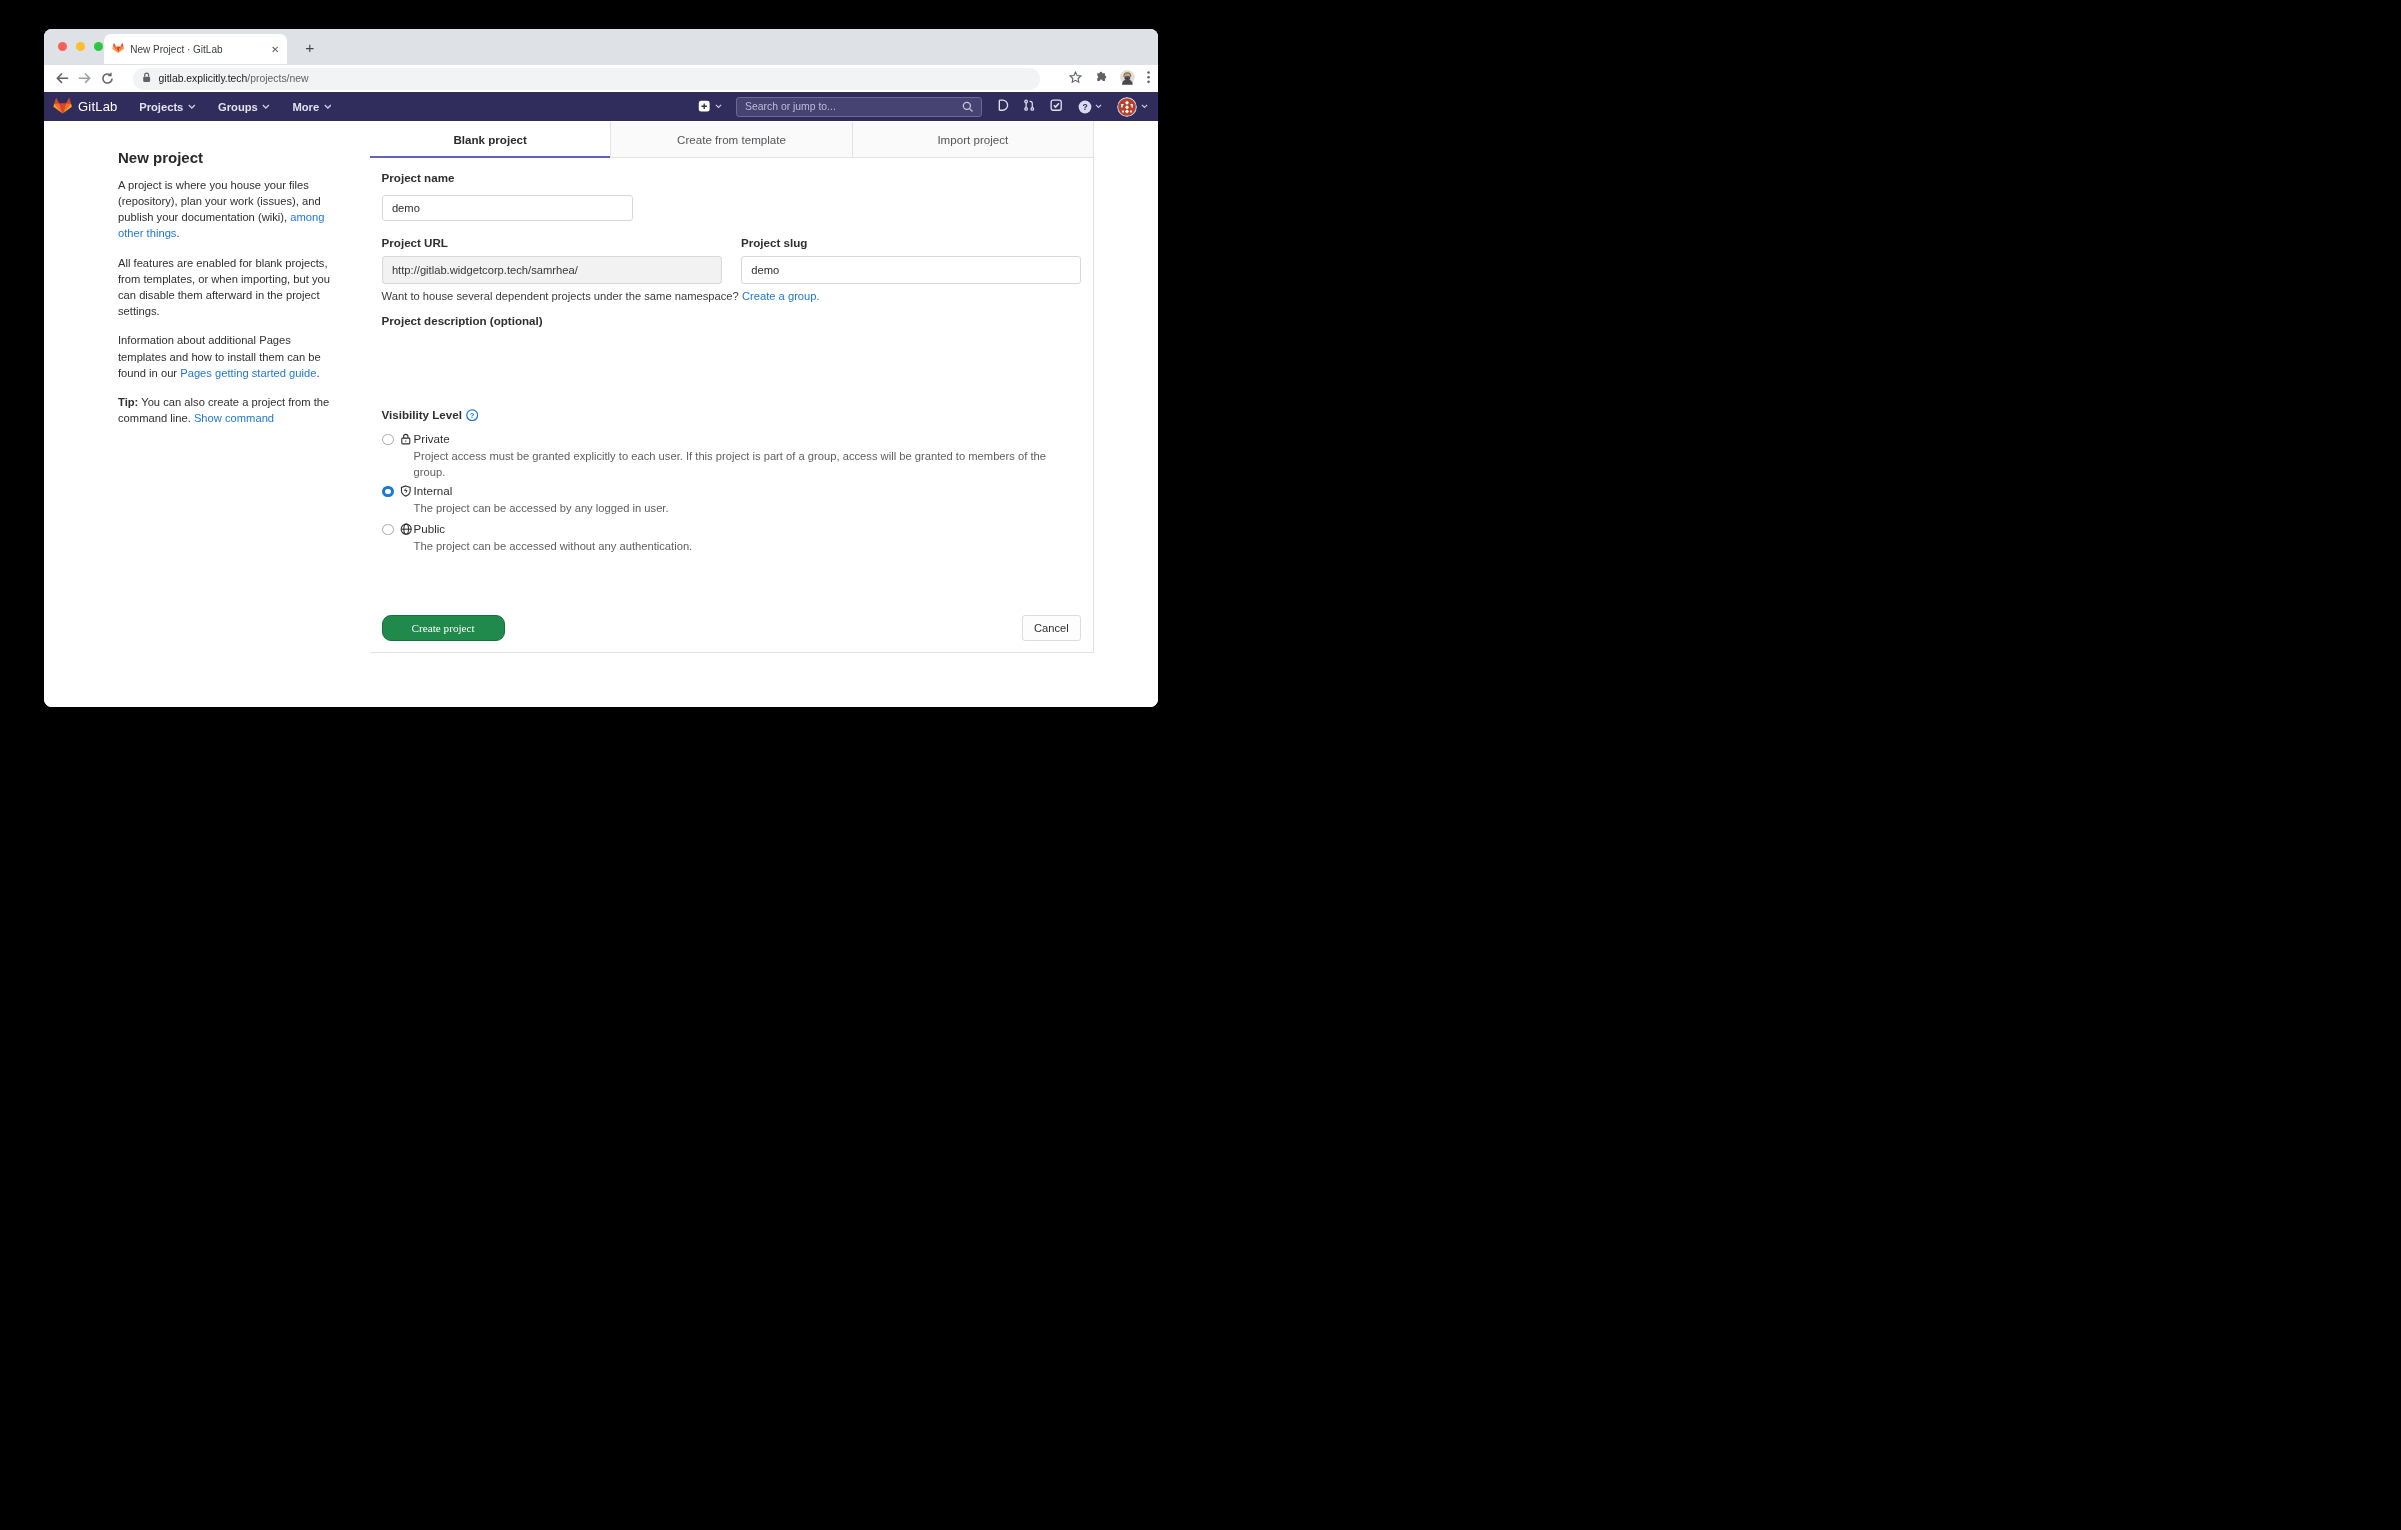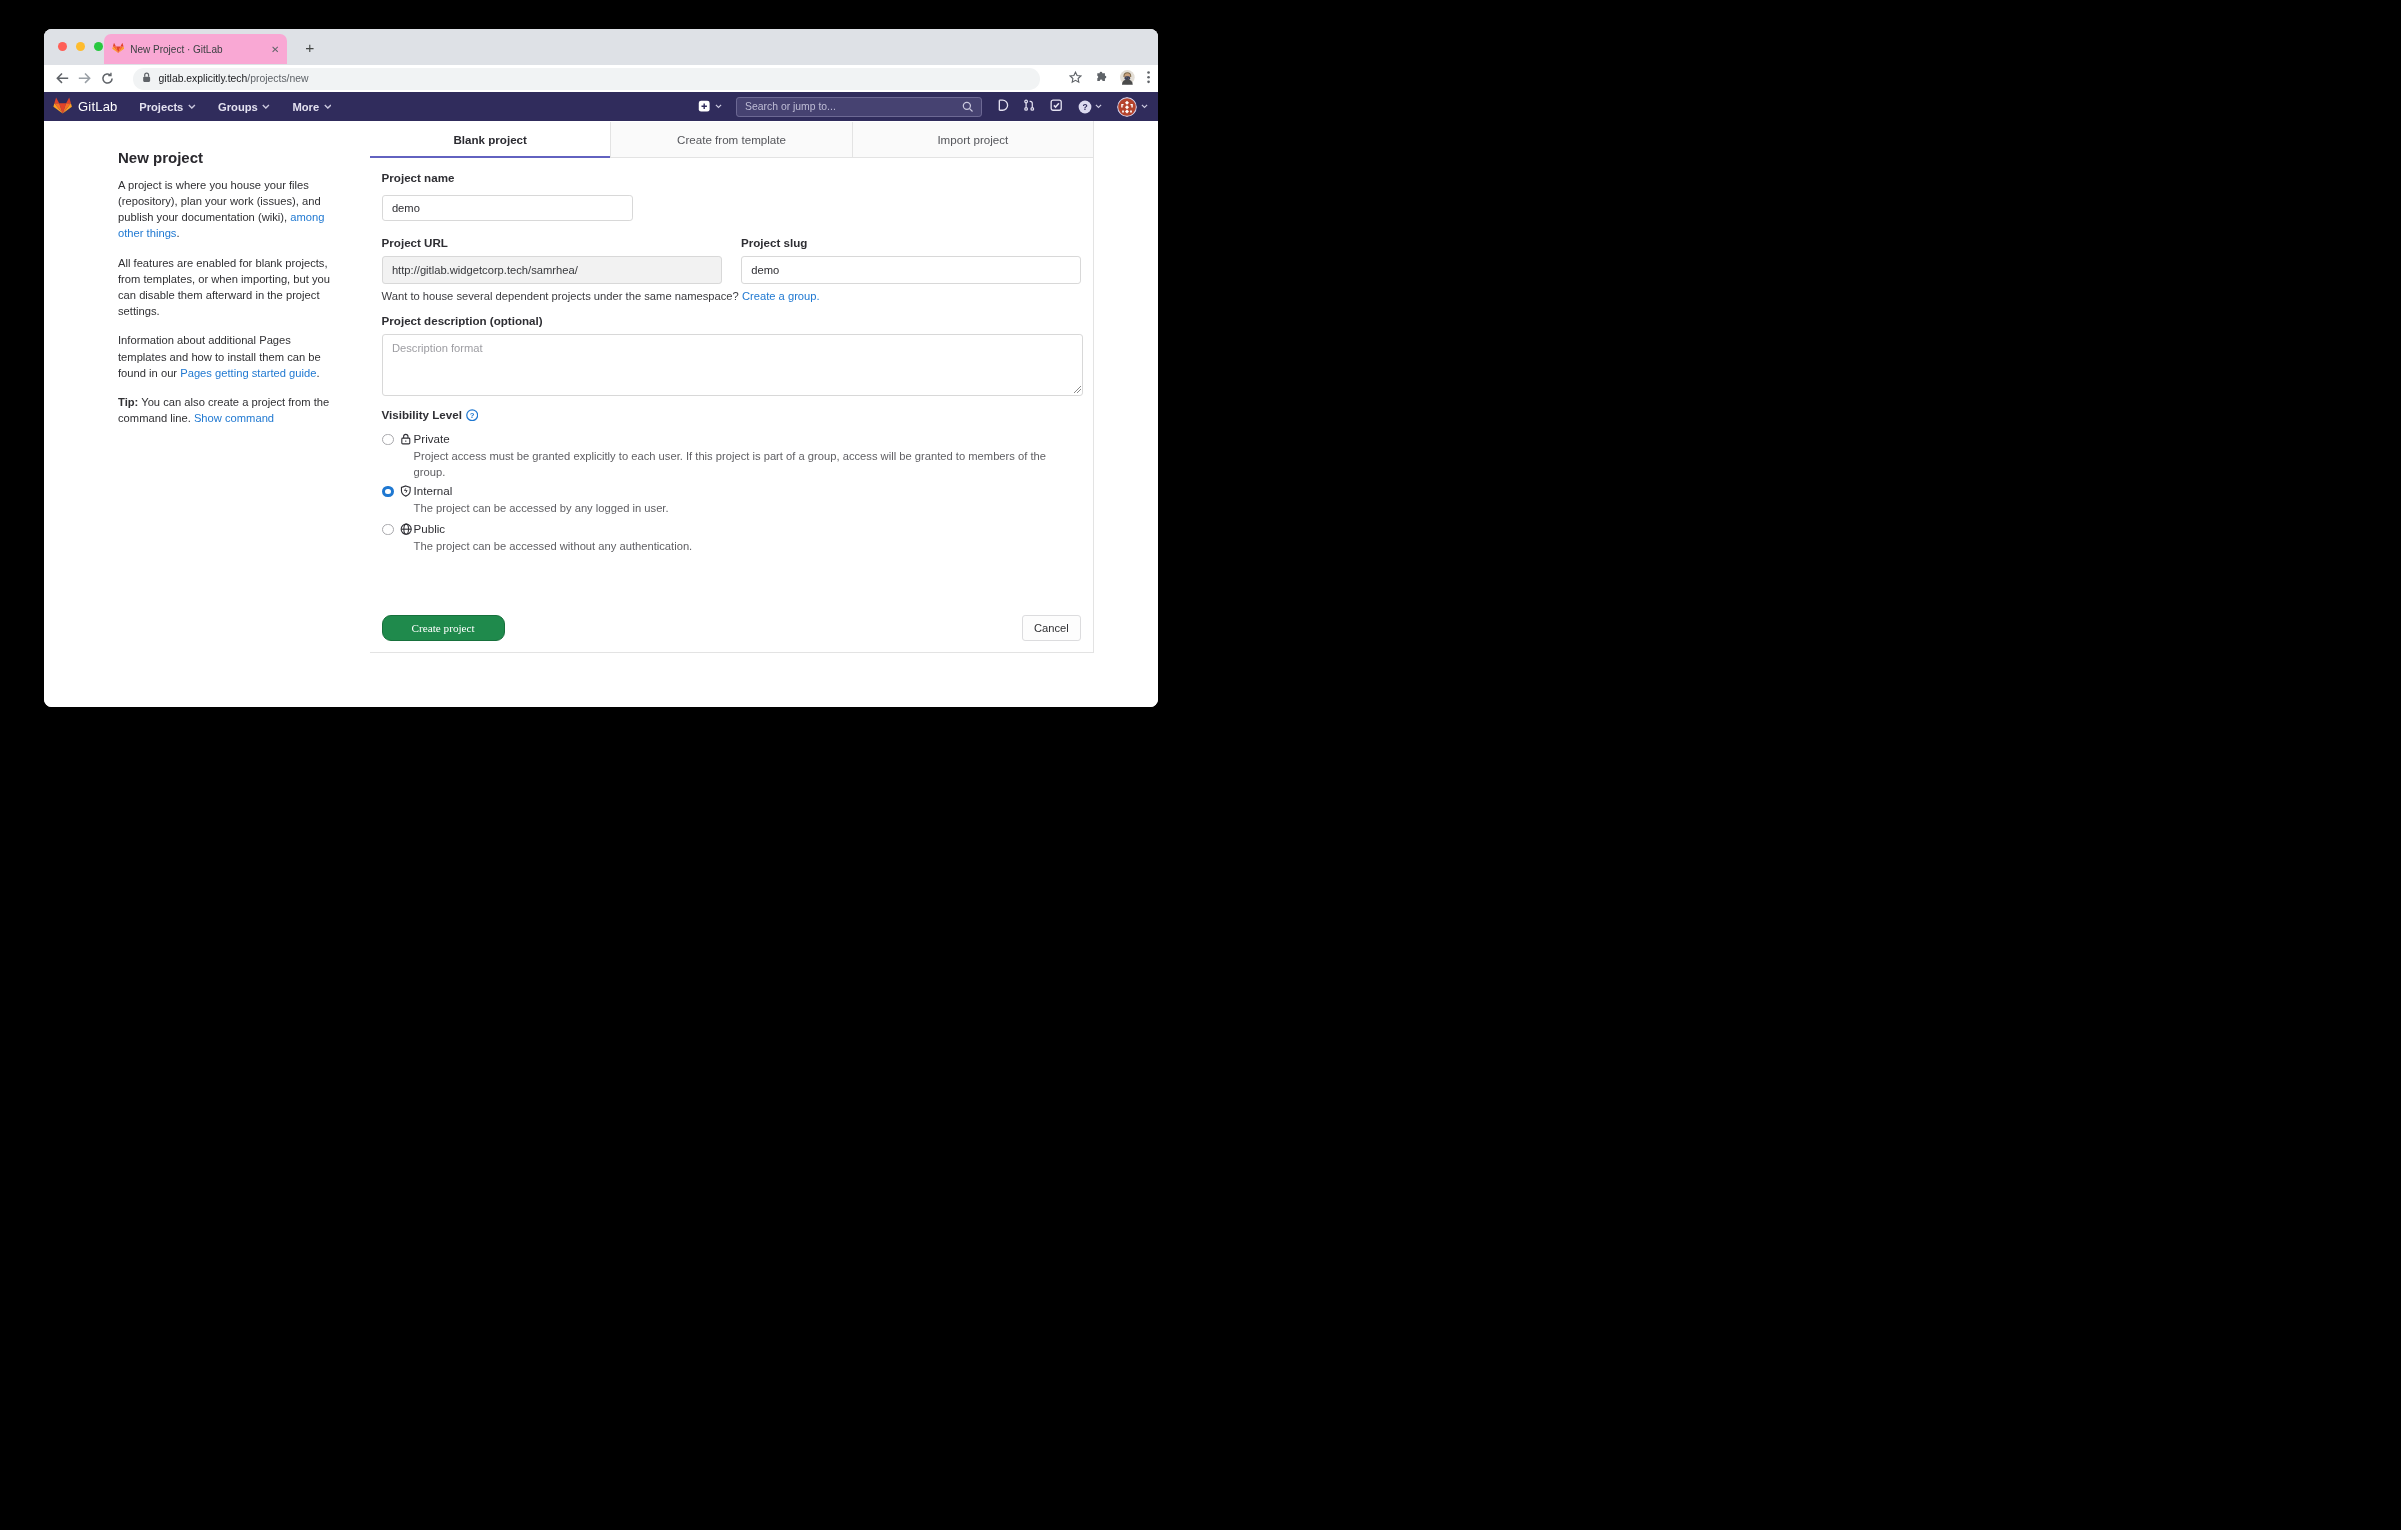--- a/index.html
+++ b/index.html
@@ -6,21 +6,21 @@
   html,body { width:1201px; height:765px; background:#000; overflow:hidden;
     font-family:"Liberation Sans", sans-serif; }
   .window { position:absolute; left:44px; top:29px; width:1114px; height:678px;
     background:#fff; border-radius:7.7px; overflow:hidden; }
 
   
   .tabstrip { position:absolute; left:0; top:0; right:0; height:36px; background:#dee1e6; }
   .lights { position:absolute; left:14px; top:13px; display:flex; gap:8.5px; }
   .light { width:9.3px; height:9.3px; border-radius:50%; }
   .light.r { background:#ff5f57; } .light.y { background:#febc2e; } .light.g { background:#28c840; }
-  .btab { position:absolute; left:60px; top:5.4px; width:183px; height:30px; background:#f9a8d4;
+  .btab { position:absolute; left:60px; top:5.4px; width:183px; height:30px; background:#ffffff;
     border-radius:7px 7px 0 0; display:flex; align-items:center; padding:0 7.7px; gap:6.2px; }
   .btab-title { font-size:10px; color:#3c4043; flex:1; white-space:nowrap; overflow:hidden; }
   .tab-close { color:#5f6368; font-size:10px; cursor:default; }
   .newtab { position:absolute; left:255px; top:8.5px; width:21.7px; height:21.7px; display:flex;
     align-items:center; justify-content:center; color:#444746; font-size:15.5px; font-weight:400; }
   .urlrow { position:absolute; left:0; top:36px; right:0; height:27px; background:#fff;
     display:flex; align-items:center; }
   .navbtn { width:23px; display:flex; justify-content:center; }
   .urlpill { position:absolute; left:89px; top:3.1px; width:907px; height:21.7px; background:#f1f3f4;
     border-radius:10.8px; display:flex; align-items:center; padding:0 9.3px; gap:7px; }
@@ -308,24 +308,20 @@
       </div>
       <div class="fitem" style="top:135px;left:371px;width:340px">
         <input class="tinput" style="height: 28px;" value="demo">
       </div>
 
       <div class="fitem hinttext" style="top:169px">
         <span>Want to house several dependent projects under the same namespace? </span><a class="lnk">Create a group.</a>
       </div>
 
       <div class="fitem" style="top:193px"><span class="flabel">Project description (optional)</span></div>
-      <div class="fitem" style="top:213px;height:62px">
-        <textarea class="desc" placeholder="Description format" style=""></textarea>
-        <span class="grip"></span>
-      </div>
 
       <div class="fitem" style="top:287px">
         <span class="flabel">Visibility Level</span><span class="qicon"><svg width="12.4" height="12.4" viewBox="0 0 16 16">
               <circle cx="8" cy="8" r="7" fill="none" stroke="#1f78d1" stroke-width="1.6"></circle>
               <text x="8" y="11.5" text-anchor="middle" font-size="10" font-weight="bold" fill="#1f78d1" font-family="Liberation Sans, sans-serif">?</text>
             </svg></span>
       </div>
 
       <div class="vrow" style="top:311px">
         <span class="radio"></span>

